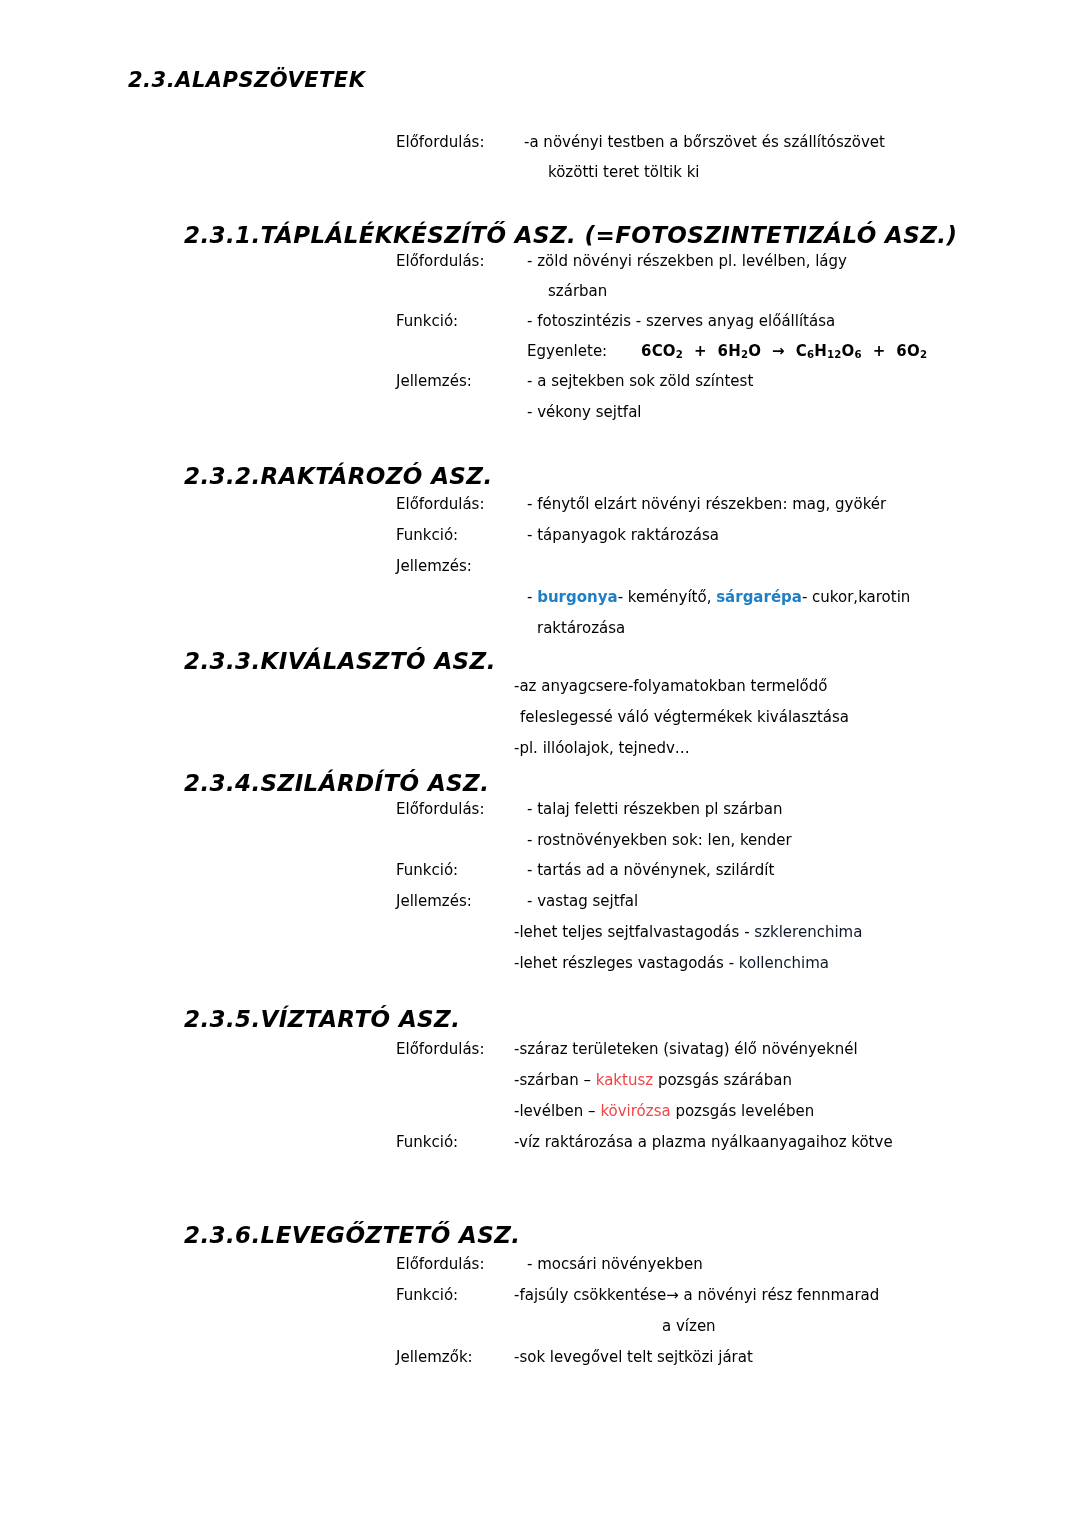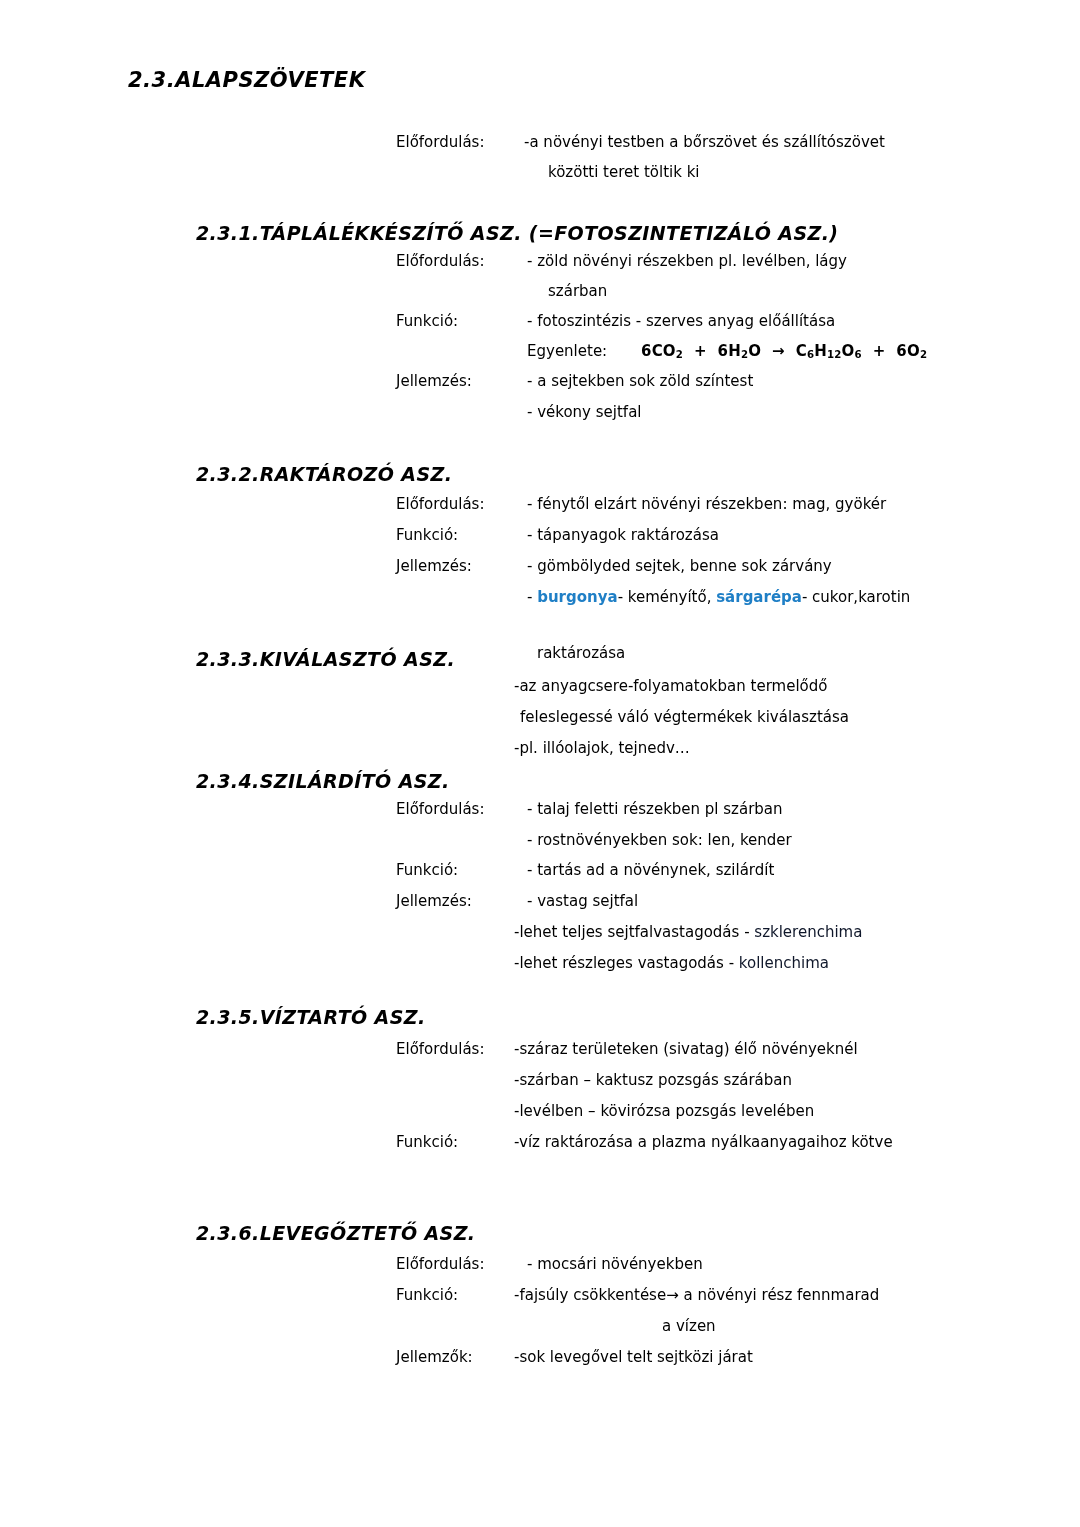--- a/index.html
+++ b/index.html
@@ -32,24 +32,24 @@
     position: absolute;
     left: 128px;
     font-weight: bold;
     font-style: italic;
     font-size: 21px;
     letter-spacing: 0.5px;
     white-space: nowrap;
   }
   .h-sub {
     position: absolute;
-    left: 196px;
+    left: 184px;
     font-weight: bold;
     font-style: italic;
-    font-size: 19px;
+    font-size: 23px;
     letter-spacing: 0.4px;
     white-space: nowrap;
   }
 
   
   .row {
     position: absolute;
     left: 396px;
     width: 690px;
     height: 30px;
@@ -68,21 +68,21 @@
     top: 0;
     white-space: nowrap;
   }
   
   .val-a { left: 128px; }
   .val-b { left: 118px; }
   .val-c { left: 152px; }
   .val-d { left: 266px; }
 
   .blue {
-    color: #000000;
+    color: #ef4444;
   }
   .blue-b {
     color: #1f7fc6;
     font-weight: bold;
   }
   .gray {
     color: #0f172a;
   }
   .eq {
     font-weight: bold;
@@ -150,30 +150,29 @@
     <div class="row" style="top:495px;">
       <span class="lbl">Előfordulás:</span>
       <span class="val">- fénytől elzárt növényi részekben: mag, gyökér</span>
     </div>
     <div class="row" style="top:526px;">
       <span class="lbl">Funkció:</span>
       <span class="val">- tápanyagok raktározása</span>
     </div>
     <div class="row" style="top:557px;">
       <span class="lbl">Jellemzés:</span>
-      <span class="val">- gömbölyded sejtek, benne sok zárvány</span>
     </div>
 
     <div class="row" style="top:588px;">
       <span class="val">
         <span>- </span><span class="blue-b">burgonya</span><span>- keményítő, </span><span class="blue-b">sárgarépa</span><span>- cukor,karotin</span>
       </span>
     </div>
     <div class="row" style="top:619px;">
-      <span class="val" style="left:141px;margin-top:25px;">raktározása</span>
+      <span class="val" style="left:141px;">raktározása</span>
     </div>
 
     <div class="h-sub" style="top:648px;">2.3.3.KIVÁLASZTÓ ASZ.</div>
 
     <div class="row" style="top:677px;">
       <span class="val val-b">-az anyagcsere-folyamatokban termelődő</span>
     </div>
     <div class="row" style="top:708px;">
       <span class="val" style="left:124px;">feleslegessé váló végtermékek kiválasztása</span>
     </div>

